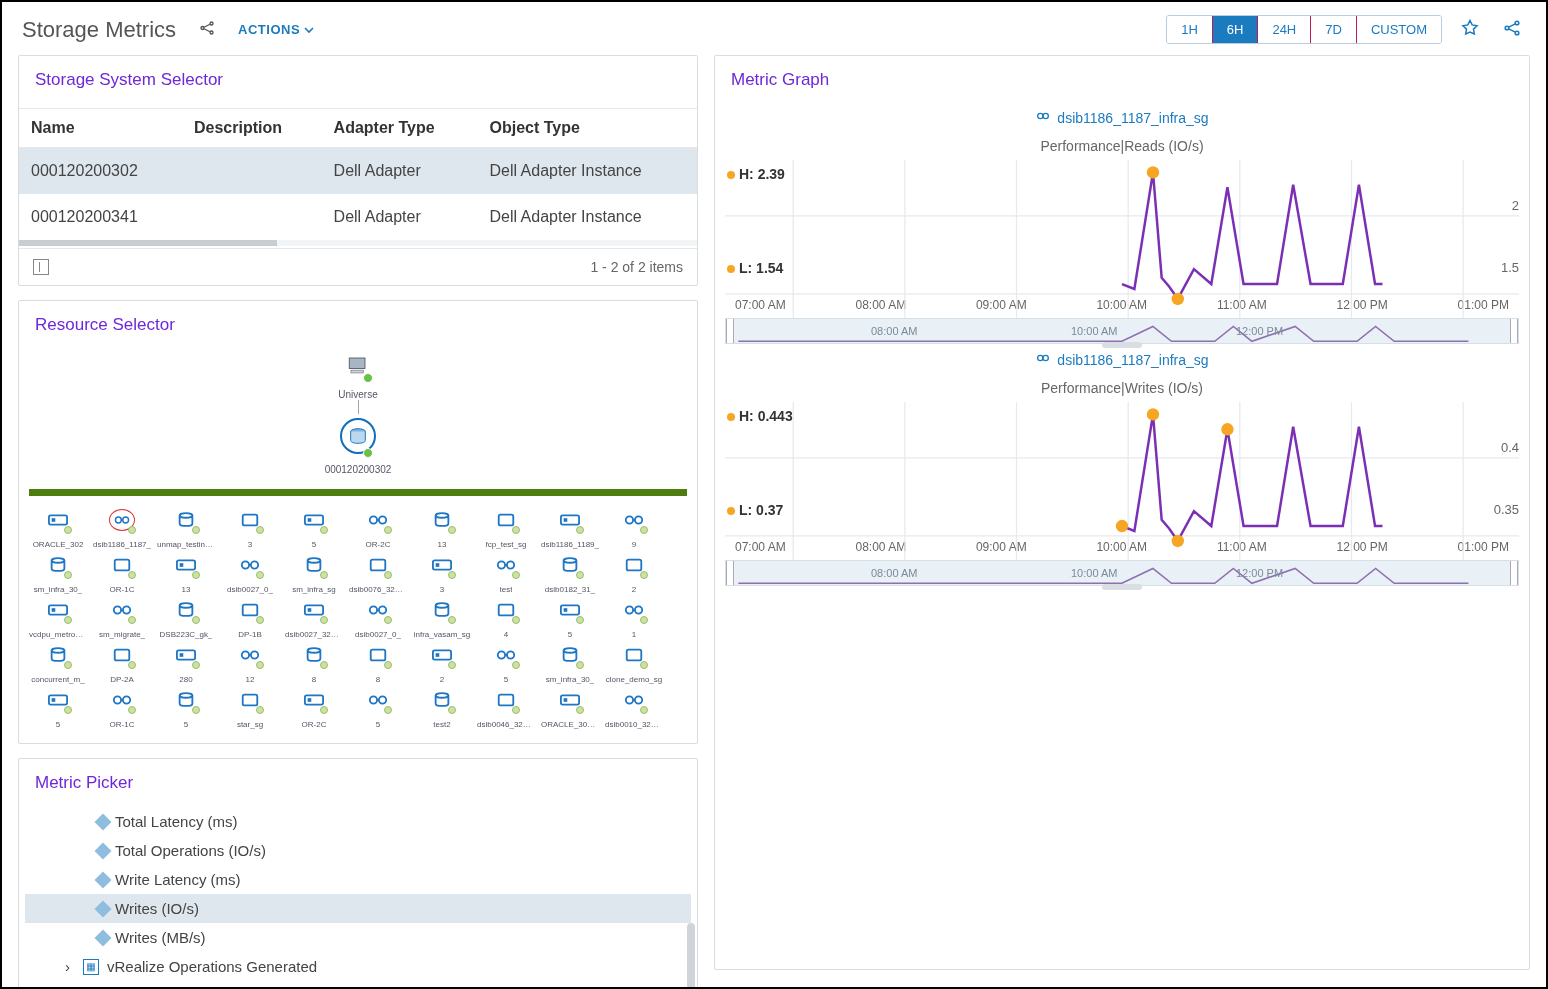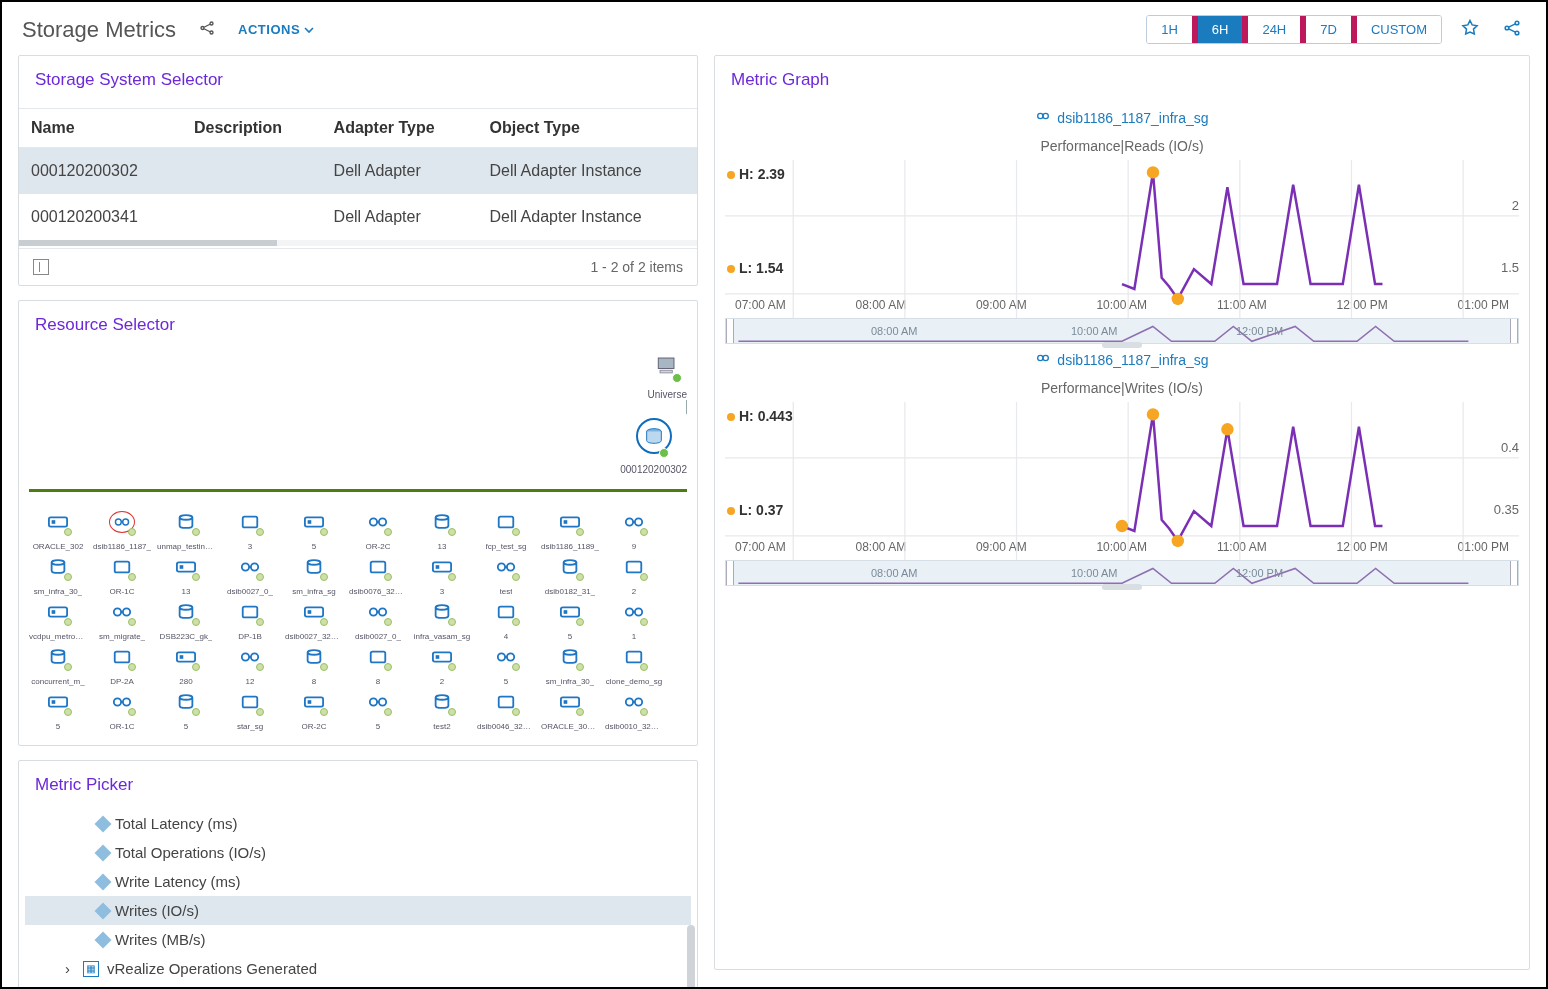--- a/index.html
+++ b/index.html
@@ -15,21 +15,21 @@
   .header {
     display: flex;
     padding: 12px 20px 10px 20px;
     justify-content: space-between;
   }
   .header-left { display:flex; align-items:center; gap:18px; }
   .page-title { font-size: 22px; color: #555; font-weight: 400; }
   .actions-link { color:#1b7bbf; font-size:13px; font-weight:600; letter-spacing:0.5px; display:flex; align-items:center; gap:4px; cursor:pointer;}
   .header-right { display:flex; align-items:center; gap:14px; }
   .time-seg { display:flex; border:1px solid #bcd; border-radius:3px; overflow:hidden; }
-  .time-seg button { background:#fff; border:none; border-right:6px solid #be185d; padding:6px 14px; font-size:13px; color:#1b7bbf; cursor:pointer; }
+  .time-seg button { background:#fff; border:none; border-right:1px solid #be185d; padding:6px 14px; font-size:13px; color:#1b7bbf; cursor:pointer; }
   .time-seg button:last-child { border-right:none; }
   .time-seg button.active { background:#1b7bbf; color:#fff; }
   .icon-btn { background:none; border:none; color:#1b7bbf; cursor:pointer; padding:4px; }
   .icon-btn svg { width:20px; height:20px; stroke:currentColor; fill:none; stroke-width:1.8; }
   .share-small svg { width:18px; height:18px; stroke:#555; }
 
   .content { display:flex; gap:16px; padding:0 16px 16px 16px; height:calc(100% - 54px); }
   .left-col { flex:0 0 680px; display:flex; flex-direction:column; gap:14px; }
   .right-col { flex:1; }
 
@@ -42,27 +42,27 @@
   table.sss td { padding:14px 12px; color:#444; }
   table.sss tr.selected td { background:#dfe7ee; }
   .sss-footer { display:flex; justify-content:space-between; align-items:center; padding:10px 14px; border-top:1px solid #e4e8ec; font-size:14px; color:#666;}
   .hscroll { height:6px; background:#f2f4f6; margin:0 0 2px 0;}
   .hscroll > div { height:100%; width:38%; background:#c8cdd2;}
   .tiny-icon { width:16px; height:16px; border:1px solid #888; display:inline-block; position:relative;}
   .tiny-icon::after{content:"";position:absolute;top:2px;bottom:2px;left:5px;width:1px;background:#888;}
 
   
   .resource-body { padding:6px 10px 14px 10px; }
-  .topo-top { display:flex; flex-direction:column; align-items:flex-end; }
+  .topo-top { display:flex; flex-direction:column; align-items:center; }
   .topo-node { display:flex; flex-direction:column; align-items:center; font-size:10px; color:#556; }
   .topo-node .ic { width:28px; height:28px; }
   .topo-line { width:1px; height:14px; background:#9aa; }
   .topo-big { width:36px; height:36px; border:2px solid #0f6dbc; border-radius:50%; display:flex; align-items:center; justify-content:center; margin-top:4px;}
   .green-dot { width:10px;height:10px; border-radius:50%; background:#6cc04a; border:1px solid #fff; position:relative; top:-6px; left:10px;}
-  .topo-grid { display:flex; flex-wrap:wrap; gap:6px 6px; margin-top:14px; border-top:3px solid #4d7c0f; padding-top:20px; justify-content:flex-start;}
+  .topo-grid { display:flex; flex-wrap:wrap; gap:6px 6px; margin-top:14px; border-top:7px solid #4d7c0f; padding-top:14px; justify-content:flex-start;}
   .topo-item { width:58px; display:flex; flex-direction:column; align-items:center; font-size:8px; color:#556; }
   .topo-item .mini { width:24px; height:20px; }
   .topo-item .lbl { margin-top:2px; white-space:nowrap; overflow:hidden; text-overflow:ellipsis; max-width:58px; }
   .topo-item .gd { width:8px;height:8px;border-radius:50%;background:#cde0a8;border:1px solid #9cbf64; position:relative; top:-4px; left:10px;}
   .topo-item.sel .mini { outline:1px solid #d33; border-radius:50%; padding:2px;}
 
   
   .mp-body { padding:4px 6px 10px 6px; font-size:15px; color:#444; height:230px; overflow:hidden; position:relative;}
   .mp-item { padding:6px 8px 6px 90px; display:flex; align-items:center; gap:8px; position:relative;}
   .mp-item.sel { background:#dfe7ee; }

